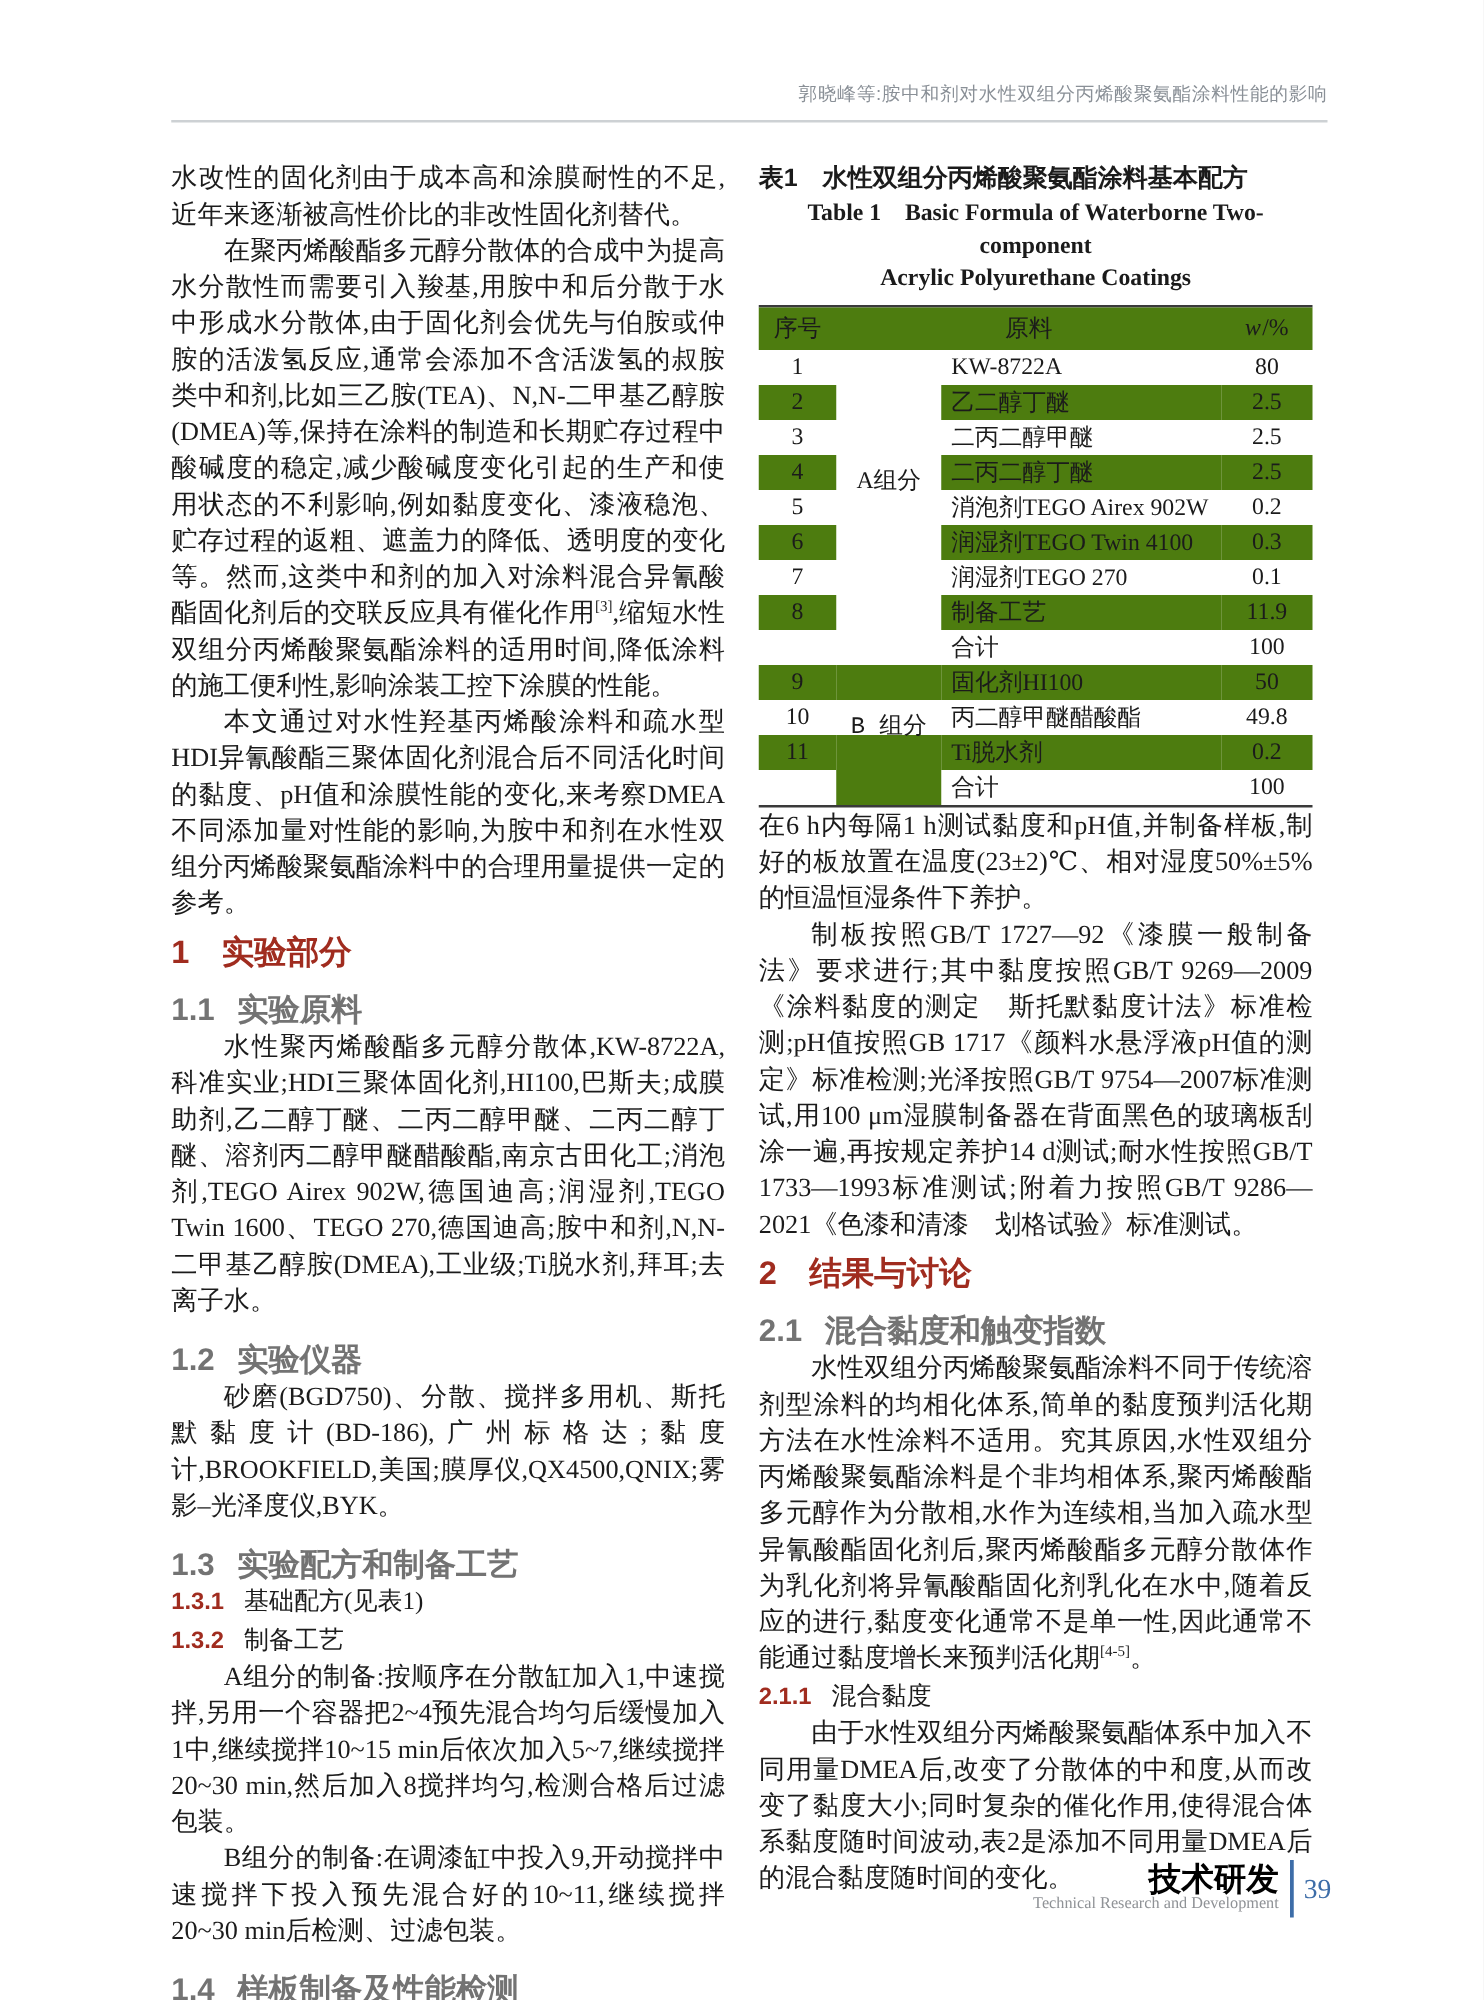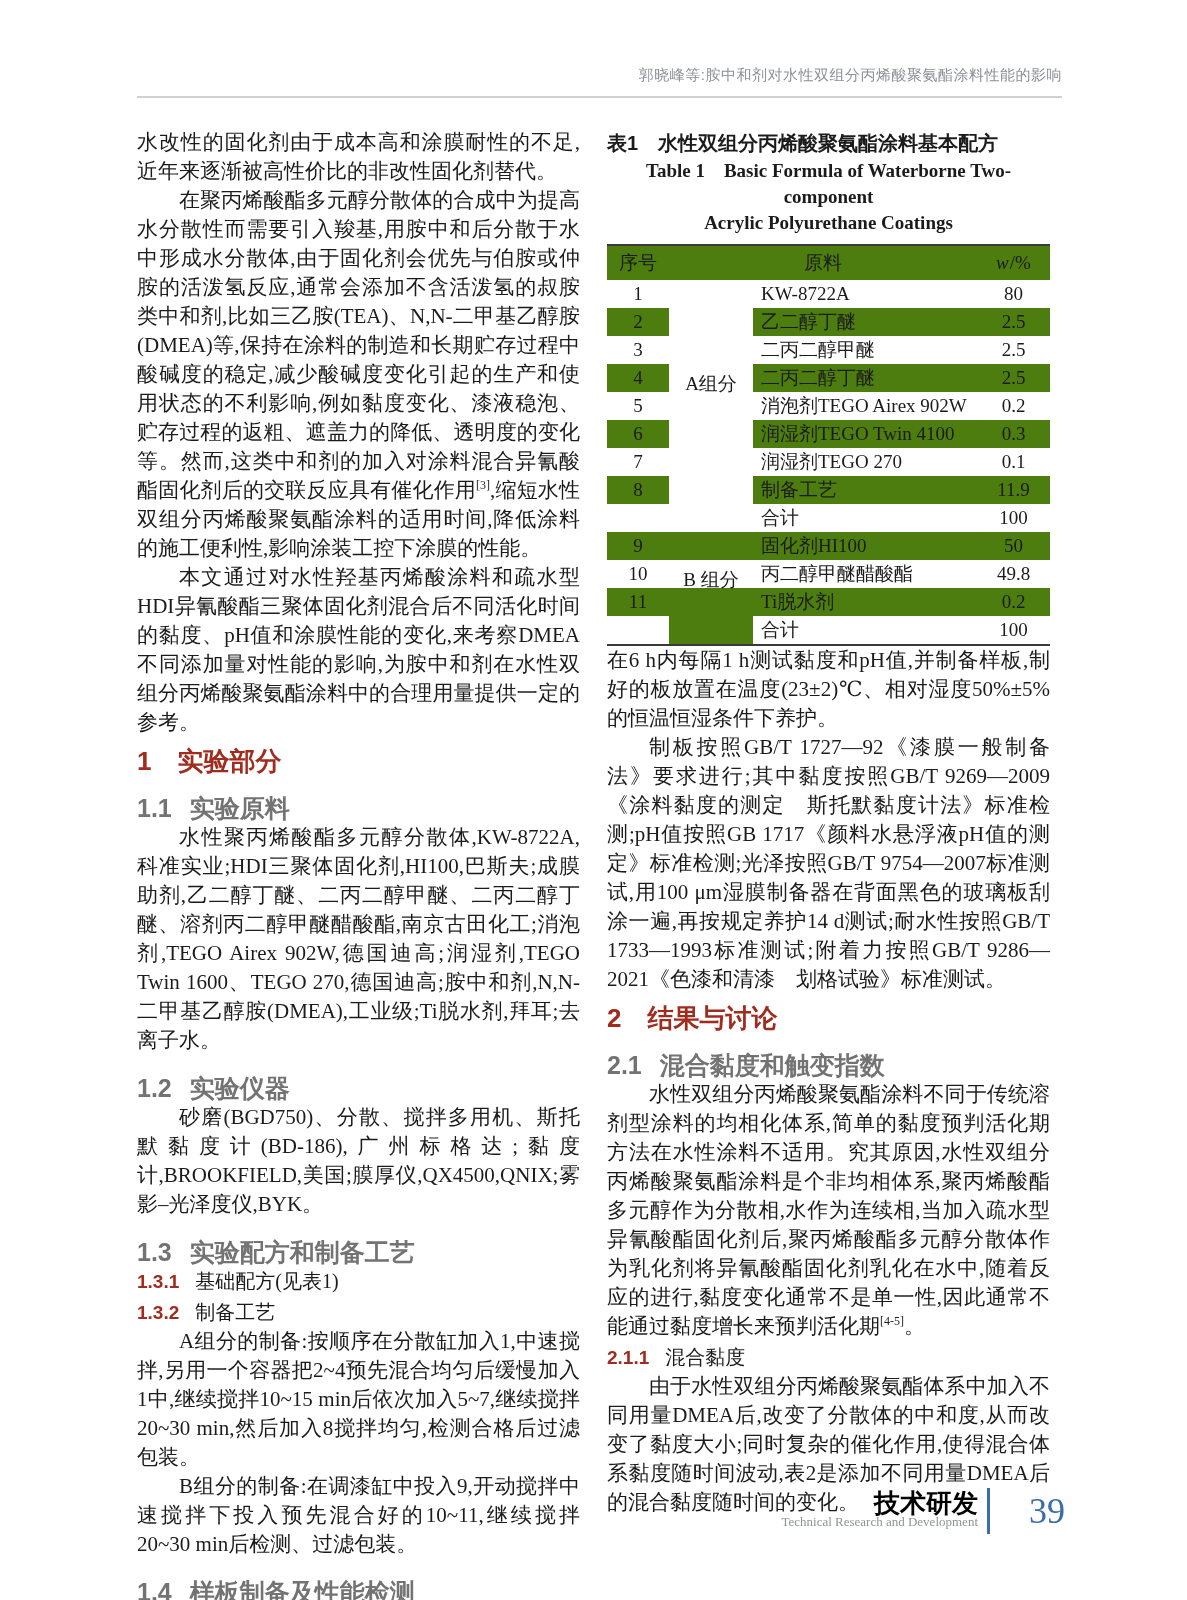--- a/index.html
+++ b/index.html
@@ -51,33 +51,33 @@
   .c-grp { width:84px; }
   .c-mat { width:224px; padding-left:8px; }
   .c-w   { width:73px; justify-content:center; }
   .c-mat-h { width:308px; justify-content:center; padding-left:0; }
   .pk { background:#4d7c0f; }
   .grp-label {
     position:absolute; left:62px; width:84px; display:flex; align-items:center;
     justify-content:center; font-size:19px; pointer-events:none;
   }
   .grp-a { top:34px; height:208px; }
-  .grp-b { top:286px; height:96px; }
+  .grp-b { top:286px; height:96px;font-family:Liberation Mono, monospace; }
   .w-it { font-style:italic; margin-right:1px; }
   .after-table { margin-top:42px; }
   
   .page-footer { position:absolute; top:1488px; right:122px; display:flex; align-items:center; }
   .f-text { text-align:right; margin-right:9px; }
   .f-zh {
     font-family:"Liberation Sans","DejaVu Sans",sans-serif; font-weight:bold;
     font-size:26px; line-height:22px; color:#000000;
   }
   .f-en { font-size:13px; line-height:16px; color:#8f9296; }
   .f-bar { width:3px; height:46px; background:#3d6da8; margin-right:8px; }
-  .f-num { font-size:36px; color:#3d6da8;margin-left:31px; }
+  .f-num { font-size:22px; color:#3d6da8; }
 </style>
 </head>
 <body>
 
 <div class="page">
 
   <div class="running-head">
     <span>郭晓峰等:胺中和剂对水性双组分丙烯酸聚氨酯涂料性能的影响</span>
   </div>
 

